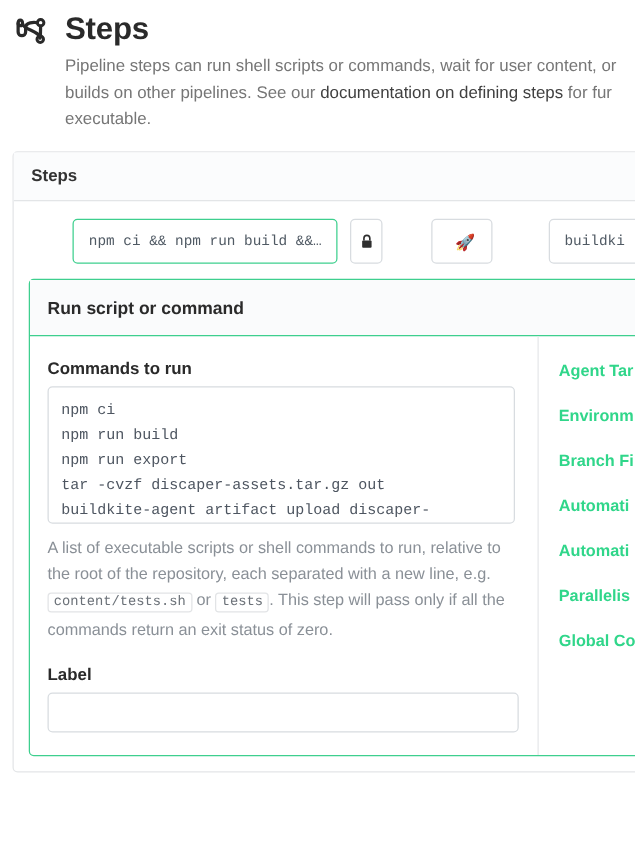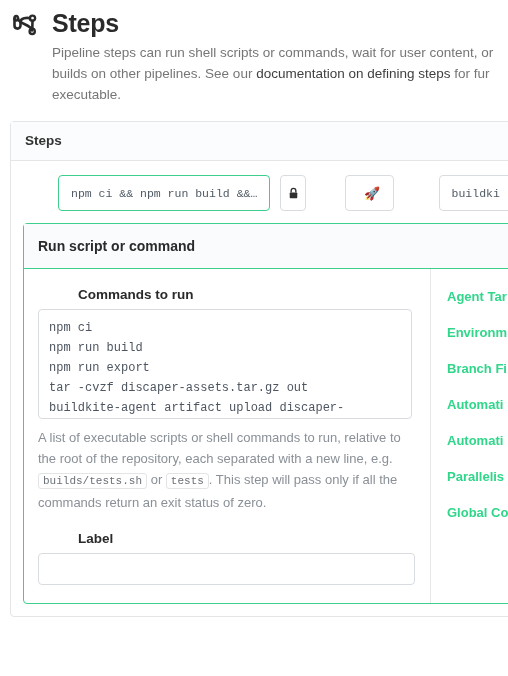--- a/index.html
+++ b/index.html
@@ -157,21 +157,20 @@
     border-left: 1px solid #e6e8ea;
     padding: 20px 0 18px 16px;
     flex: 1 1 auto;
   }
 
   .field-label {
     font-size: 13.5px;
     font-weight: bold;
     color: #2a2a2a;
     margin-bottom: 7px;
-    margin-left: 40px;
   }
   .code-area {
     width: 374px;
     height: 110px;
     box-sizing: border-box;
     border: 1px solid #d8dce0;
     border-radius: 4px;
     padding: 8px 10px;
     font-family: "Liberation Mono", "DejaVu Sans Mono", monospace;
     font-size: 12px;
@@ -285,21 +284,21 @@
 
           <div class="field-label">Commands to run</div>
           <textarea class="code-area" spellcheck="false" style="">npm ci
 npm run build
 npm run export
 tar -cvzf discaper-assets.tar.gz out
 buildkite-agent artifact upload discaper-assets.tar.gz</textarea>
 
           <div class="help-text">
             <span>A list of executable scripts or shell commands to run, relative to the root of the repository, each separated with a new line, e.g.</span>
-            <code class="inline">builds/tests.sh</code>
+            <code class="inline">content/tests.sh</code>
             <span>or</span>
             <code class="inline">tests</code><span>. This step will pass only if all the commands return an exit status of zero.</span>
           </div>
 
           <div class="field-label spacer-label">Label</div>
           <input class="text-input" type="text" value="" style="">
 
         </div>
 
         <div class="editor-side">

